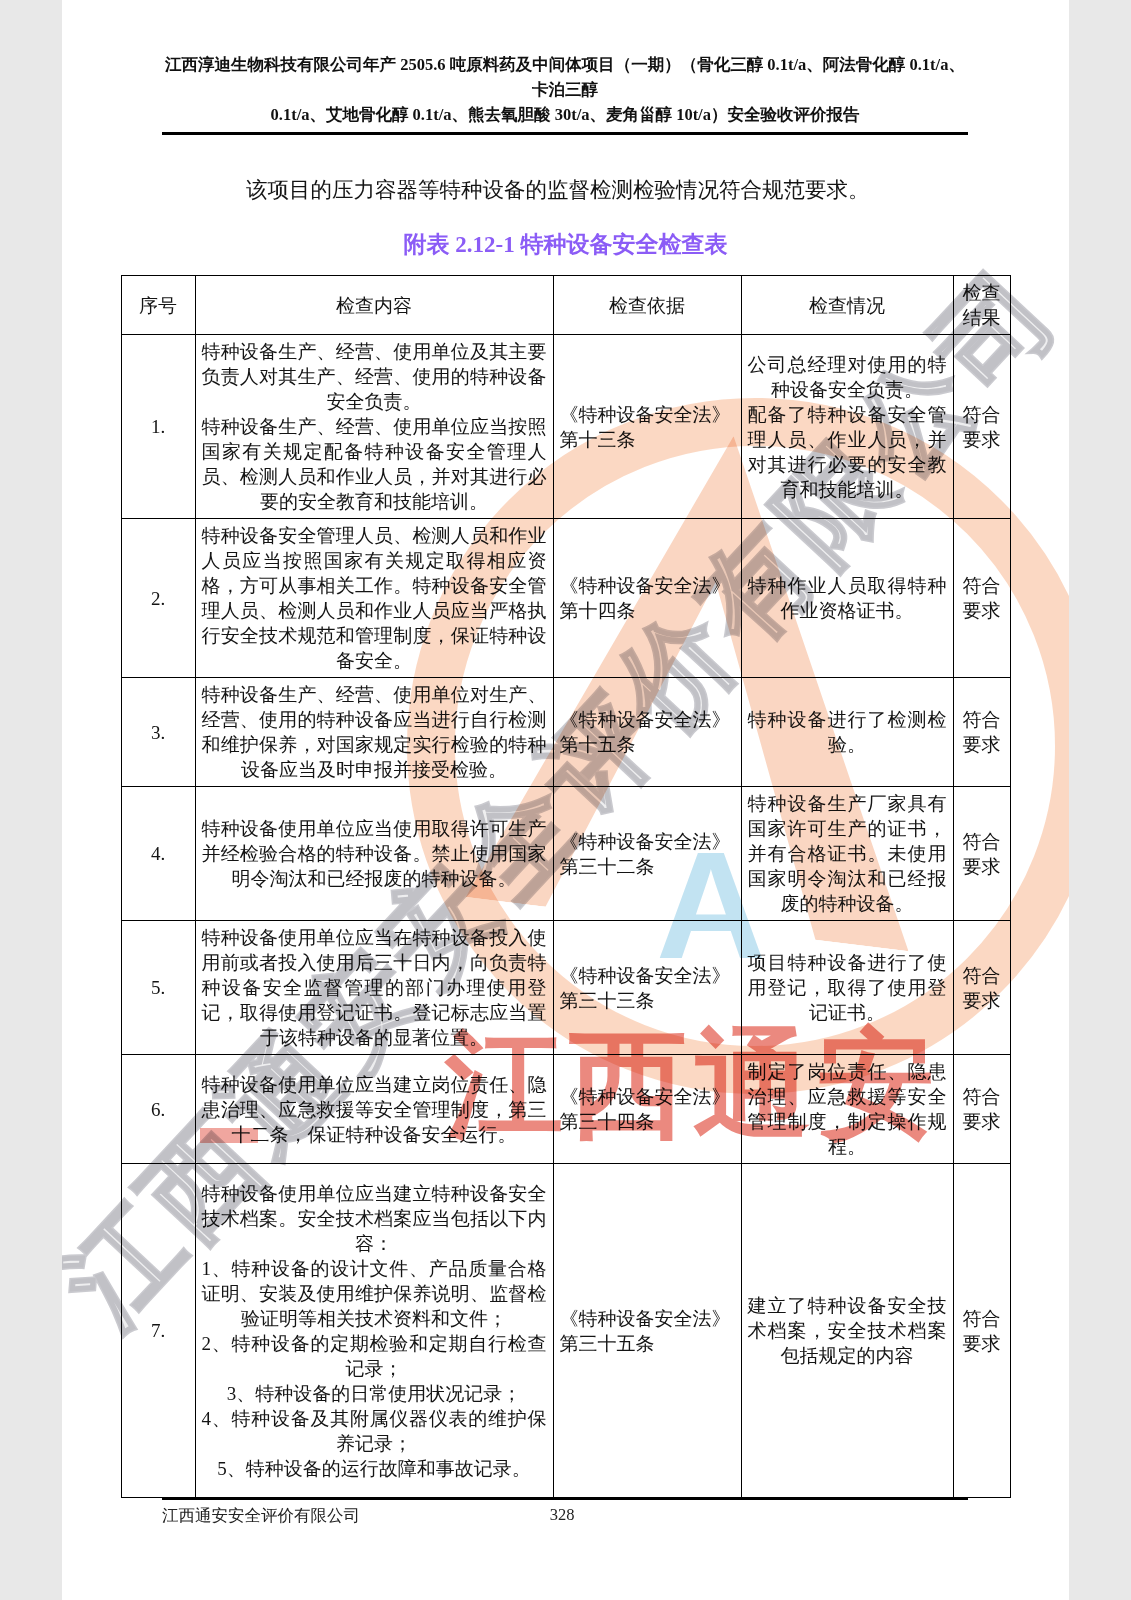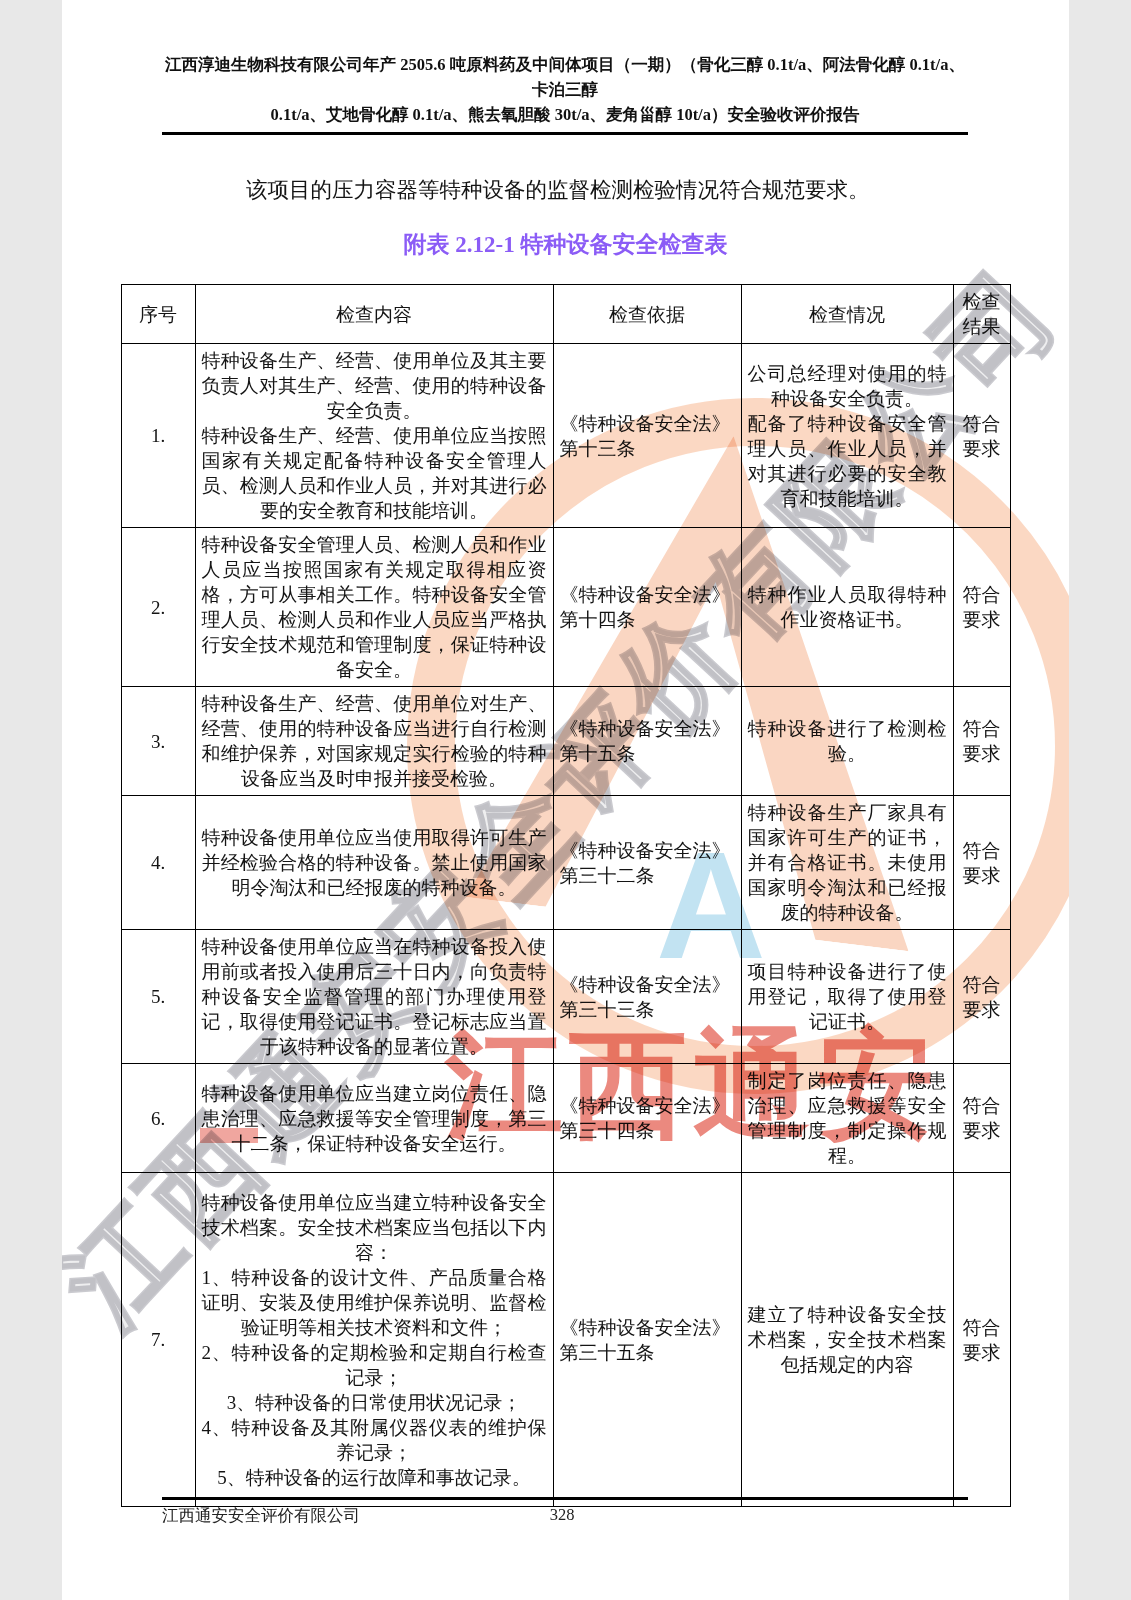--- a/index.html
+++ b/index.html
@@ -27,21 +27,21 @@
     margin:10px 100px;font-size:21.5px;line-height:30px;color:#141414;
   }
   .para.p1{margin-top:40px;text-indent:84px;}
   .para.p2{margin-top:22px;text-indent:84px;}
   .table-title{
     margin:24px 100px 12px;text-align:center;
     font-size:23px;font-weight:bold;color:#8b5cf6;
   }
   
   table.check{
-    width:889px;margin:24px auto 0;
+    width:889px;margin:15px auto 0;
     border-collapse:collapse;table-layout:fixed;
     font-size:19px;line-height:25px;color:#141414;
   }
   table.check th,table.check td{
     border:1.6px solid #000;
     vertical-align:middle;
     padding:4px 6px;
     font-weight:normal;
   }
   table.check thead tr{height:52px;}

